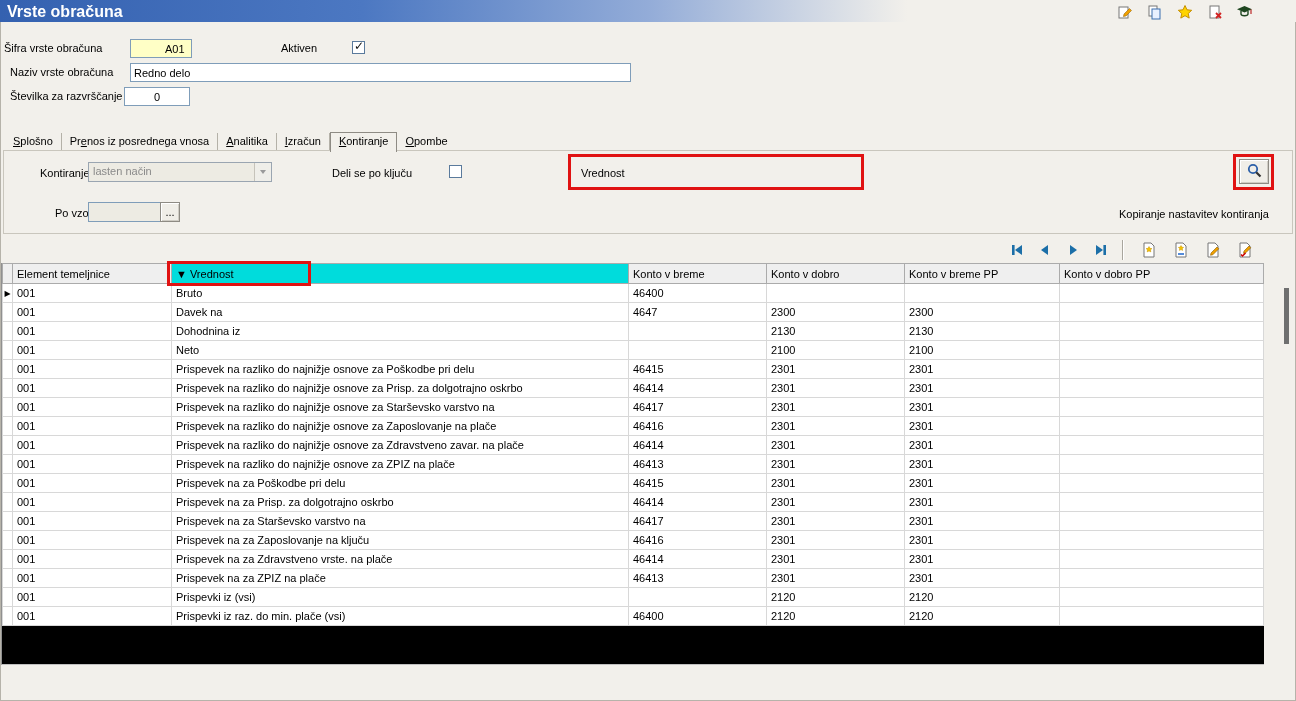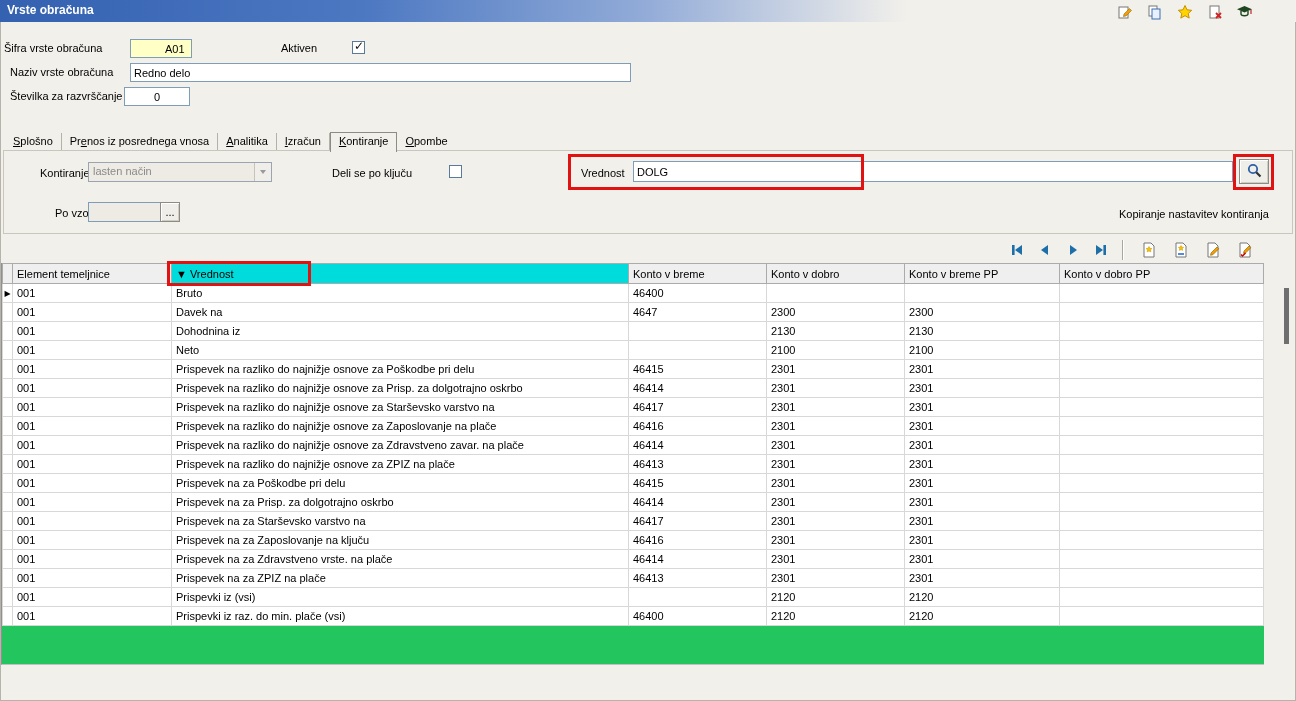--- a/index.html
+++ b/index.html
@@ -4,21 +4,21 @@
 <style>
   * { margin:0; padding:0; box-sizing:border-box; }
   html,body { background:#F2F0EB; }
   .win { position:relative; width:1296px; height:701px; background:#F2F0EB;
          font-family:"Liberation Sans","DejaVu Sans",sans-serif; font-size:11px; color:#000;
          overflow:hidden; box-shadow: inset 0 0 0 1px #B6B3AA; }
 
   
   .titlebar { position:absolute; left:0; top:0; width:100%; height:22px;
               background: linear-gradient(to right, var(--titlebar-start,#3461B0) 0%, #4C78C2 28%, #93ACD8 50%, #F2F0EB 70%); }
-  .title { position:absolute; left:7px; top:3px; color:#fff; font-weight:bold; font-size:12px; }
+  .title { position:absolute; left:7px; top:3px; color:#fff; font-weight:bold; font-size:16px; }
   .tb-icons { position:absolute; left:1116px; top:3px; display:flex; gap:13px; }
   .tbi { width:17px; height:17px; display:inline-flex; align-items:center; justify-content:center; cursor:pointer; }
 
   
   .lbl { position:absolute; white-space:nowrap; }
   .txt { position:absolute; border:1px solid #7F9DB9; background:#fff; height:19px;
          font:11px "Liberation Sans","DejaVu Sans",sans-serif; padding:1px 3px; color:#000; }
   .txt.yellow { background: var(--code-field-bg,#FFFFC6); }
   .txt.center { text-align:center; }
   .checkbox { position:absolute; width:13px; height:13px; background:#fff; border:1px solid #5A7A9C; }
@@ -43,21 +43,21 @@
            box-shadow: inset 1px 1px 0 #fff, inset -1px -1px 0 #CFCCC4;
            display:flex; align-items:center; justify-content:center; cursor:pointer;
            font:11px "Liberation Sans","DejaVu Sans",sans-serif; }
 
   
   .toolbtn { position:absolute; width:26px; height:22px; display:flex; align-items:center; justify-content:center; cursor:pointer; }
   .toolbtn svg { fill: var(--nav-arrow-blue,#1C6FA8); }
   .toolsep { position:absolute; width:1px; height:20px; background:#A9A69E; box-shadow:1px 0 0 #fff; }
 
   
-  .grid { position:absolute; left:1px; top:263px; width:1263px; height:402px; background:#22c55e;
+  .grid { position:absolute; left:1px; top:263px; width:1263px; height:402px; background:#000000;
           border-left:1px solid #909090; border-bottom:1px solid #C0C0C0; }
   table { border-collapse:collapse; table-layout:fixed; width:1261px;
           font:11px "Liberation Sans","DejaVu Sans",sans-serif; }
   th { background:#EFEFEF; border:1px solid #ABABAB; height:20px; font-weight:normal;
        text-align:left; padding:0 4px; white-space:nowrap; overflow:hidden; }
   th.sorted { background: var(--sorted-header-bg,#00DCDC); }
   th.gutter, td.gutter { width:10px; padding:0; text-align:center; }
   td { background:#fff; border:1px solid #D8D8D8; height:19px; padding:0 4px;
        white-space:nowrap; overflow:hidden; }
   td.gutter { font-size:8px; color:#000; }
@@ -133,21 +133,20 @@
     <span class="combo-text">lasten način</span>
     <span class="combo-btn">
         <span class="arrow-down"></span>
       </span>
   </div>
 
   <span class="lbl" style="left:332px;top:167px">Deli se po ključu</span>
   <span class="checkbox" style="left:449px;top:165px"></span>
 
   <span class="lbl" style="left:581px;top:167px">Vrednost</span>
-  <input class="txt" style="left: 633px; top: 161px; width: 600px; height: 21px;" value="DOLG">
 
   <div class="btn3d" style="left:1239px;top:159px;width:30px;height:25px">
     <span>
       <svg width="17" height="17" viewBox="0 0 17 17">
           <circle cx="7" cy="7" r="4.2" fill="none" stroke="#2B5FA8" stroke-width="1.8"></circle>
           <path d="M10.2 10.2L14.5 14.5" stroke="#333" stroke-width="2.2"></path>
         </svg>
     </span>
   </div>
 

